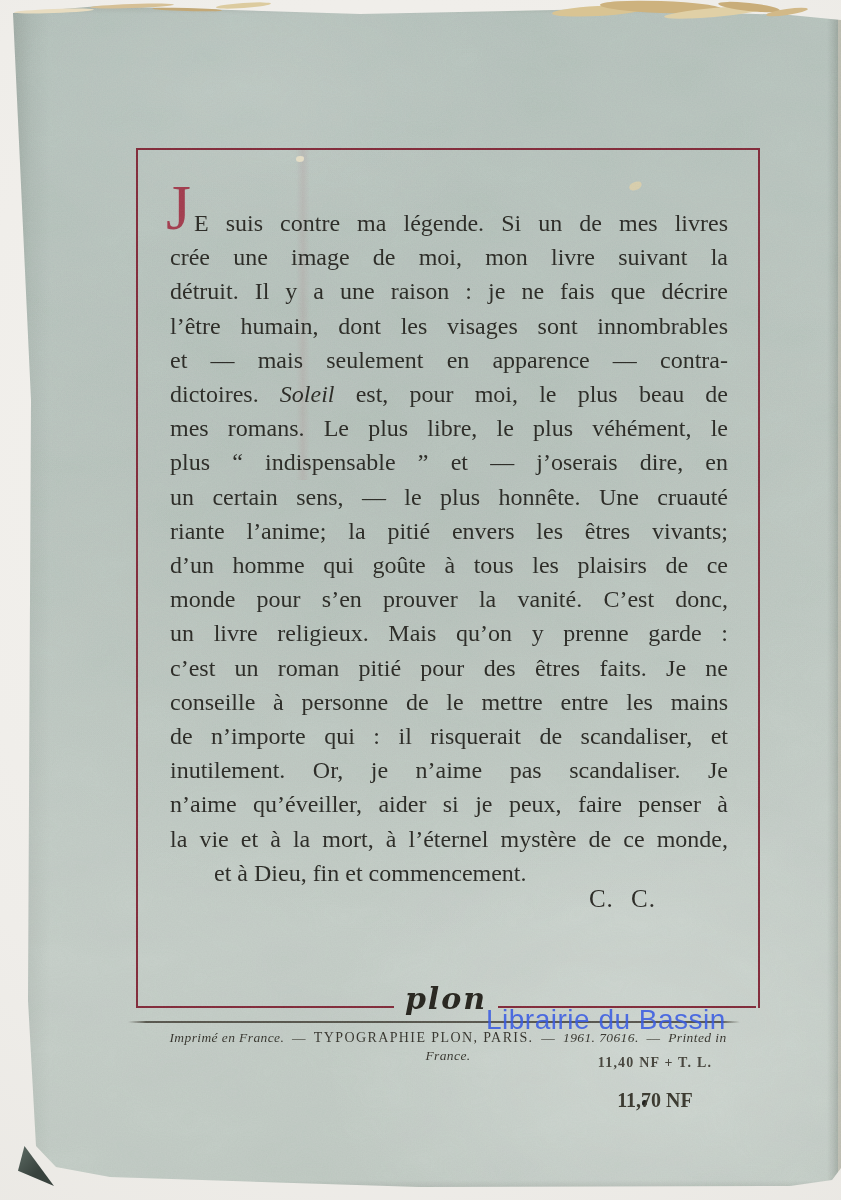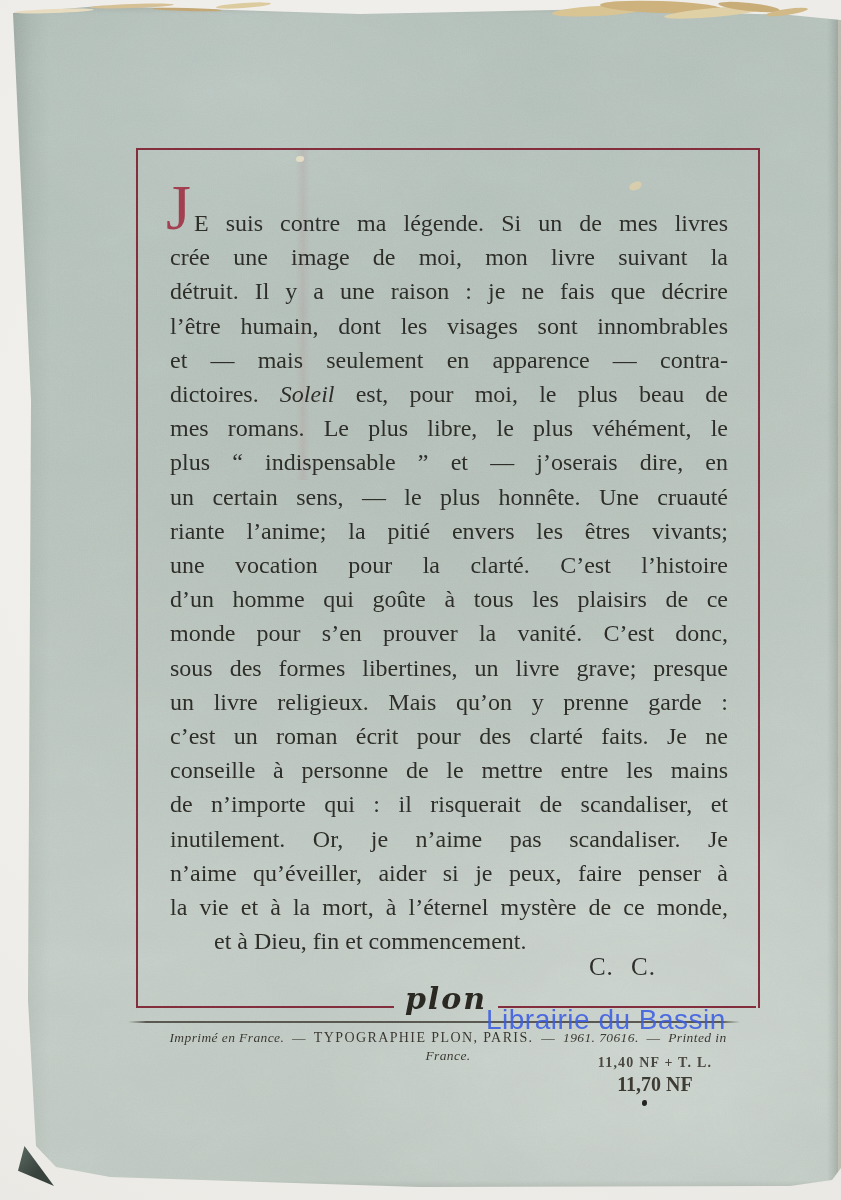--- a/index.html
+++ b/index.html
@@ -58,21 +58,21 @@
   .rule{position:absolute;left:128px;top:1021px;width:612px;height:2px;
     background:linear-gradient(to right, transparent, #4a473f 3%, #4a473f 97%, transparent);opacity:.9;}
   .imprint{position:absolute;left:150px;top:1029px;width:596px;text-align:center;
     font-size:13.5px;line-height:18px;color:var(--imprint-ink,#36342e);letter-spacing:.4px;}
   .imprint .ital{font-style:italic;text-align:right;}
   .imprint .caps{font-size:14px;letter-spacing:1.4px;}
   .imprint .sep{padding:0 4px;}
   .prices{position:absolute;left:578px;top:1055px;width:154px;text-align:center;
     color:var(--price-ink,#45433c);}
   .price-tax{font-size:14px;font-weight:bold;letter-spacing:1.2px;}
-  .price-net{font-size:20px;font-weight:bold;margin-top:2px;color:#3a382f;}
+  .price-net{font-size:20px;font-weight:bold;margin-top:18px;color:#3a382f;}
   
   .crease{position:absolute;left:296px;top:150px;width:14px;height:330px;
     background:linear-gradient(to right, transparent, rgba(164,88,100,.12), transparent);}
   .speck{position:absolute;border-radius:50% 40% 55% 45%;}
   .speck-1{left:296px;top:156px;width:8px;height:6px;background:#e6dec6;}
   .speck-2{left:629px;top:182px;width:13px;height:8px;background:#d9ceab;transform:rotate(-18deg);}
   .speck-3{left:642px;top:1100px;width:5px;height:6px;background:#21211e;}
   .dogear{position:absolute;left:18px;top:1146px;width:36px;height:40px;
     clip-path:polygon(18% 0, 100% 100%, 0 62%);background:linear-gradient(135deg,#5d6b64,#38423d 60%);}
   .thread{position:absolute;border-radius:50%;}
@@ -122,26 +122,24 @@
       <div class="bline">et — mais seulement en apparence — contra-</div>
       <div class="bline">
         <span>dictoires.</span>
         <span class="it">Soleil</span>
         <span>est, pour moi, le plus beau de</span>
       </div>
       <div class="bline">mes romans. Le plus libre, le plus véhément, le</div>
       <div class="bline">plus “ indispensable ” et — j’oserais dire, en</div>
       <div class="bline">un certain sens, — le plus honnête. Une cruauté</div>
       <div class="bline">riante l’anime; la pitié envers les êtres vivants;</div>
-      <div class="bline">une vocation pour la clarté. C’est l’histoire</div>
       <div class="bline">d’un homme qui goûte à tous les plaisirs de ce</div>
       <div class="bline">monde pour s’en prouver la vanité. C’est donc,</div>
-      <div class="bline">sous des formes libertines, un livre grave; presque</div>
       <div class="bline">un livre religieux. Mais qu’on y prenne garde :</div>
-      <div class="bline">c’est un roman écrit pour des clarté faits. Je ne</div>
+      <div class="bline">c’est un roman pitié pour des êtres faits. Je ne</div>
       <div class="bline">conseille à personne de le mettre entre les mains</div>
       <div class="bline">de n’importe qui : il risquerait de scandaliser, et</div>
       <div class="bline">inutilement. Or, je n’aime pas scandaliser. Je</div>
       <div class="bline">n’aime qu’éveiller, aider si je peux, faire penser à</div>
       <div class="bline">la vie et à la mort, à l’éternel mystère de ce monde,</div>
       <div class="bline bline-last">et à Dieu, fin et commencement.</div>
       <div class="sig">C. C.</div>
     </div>
 
     <div class="plon">plon</div>

